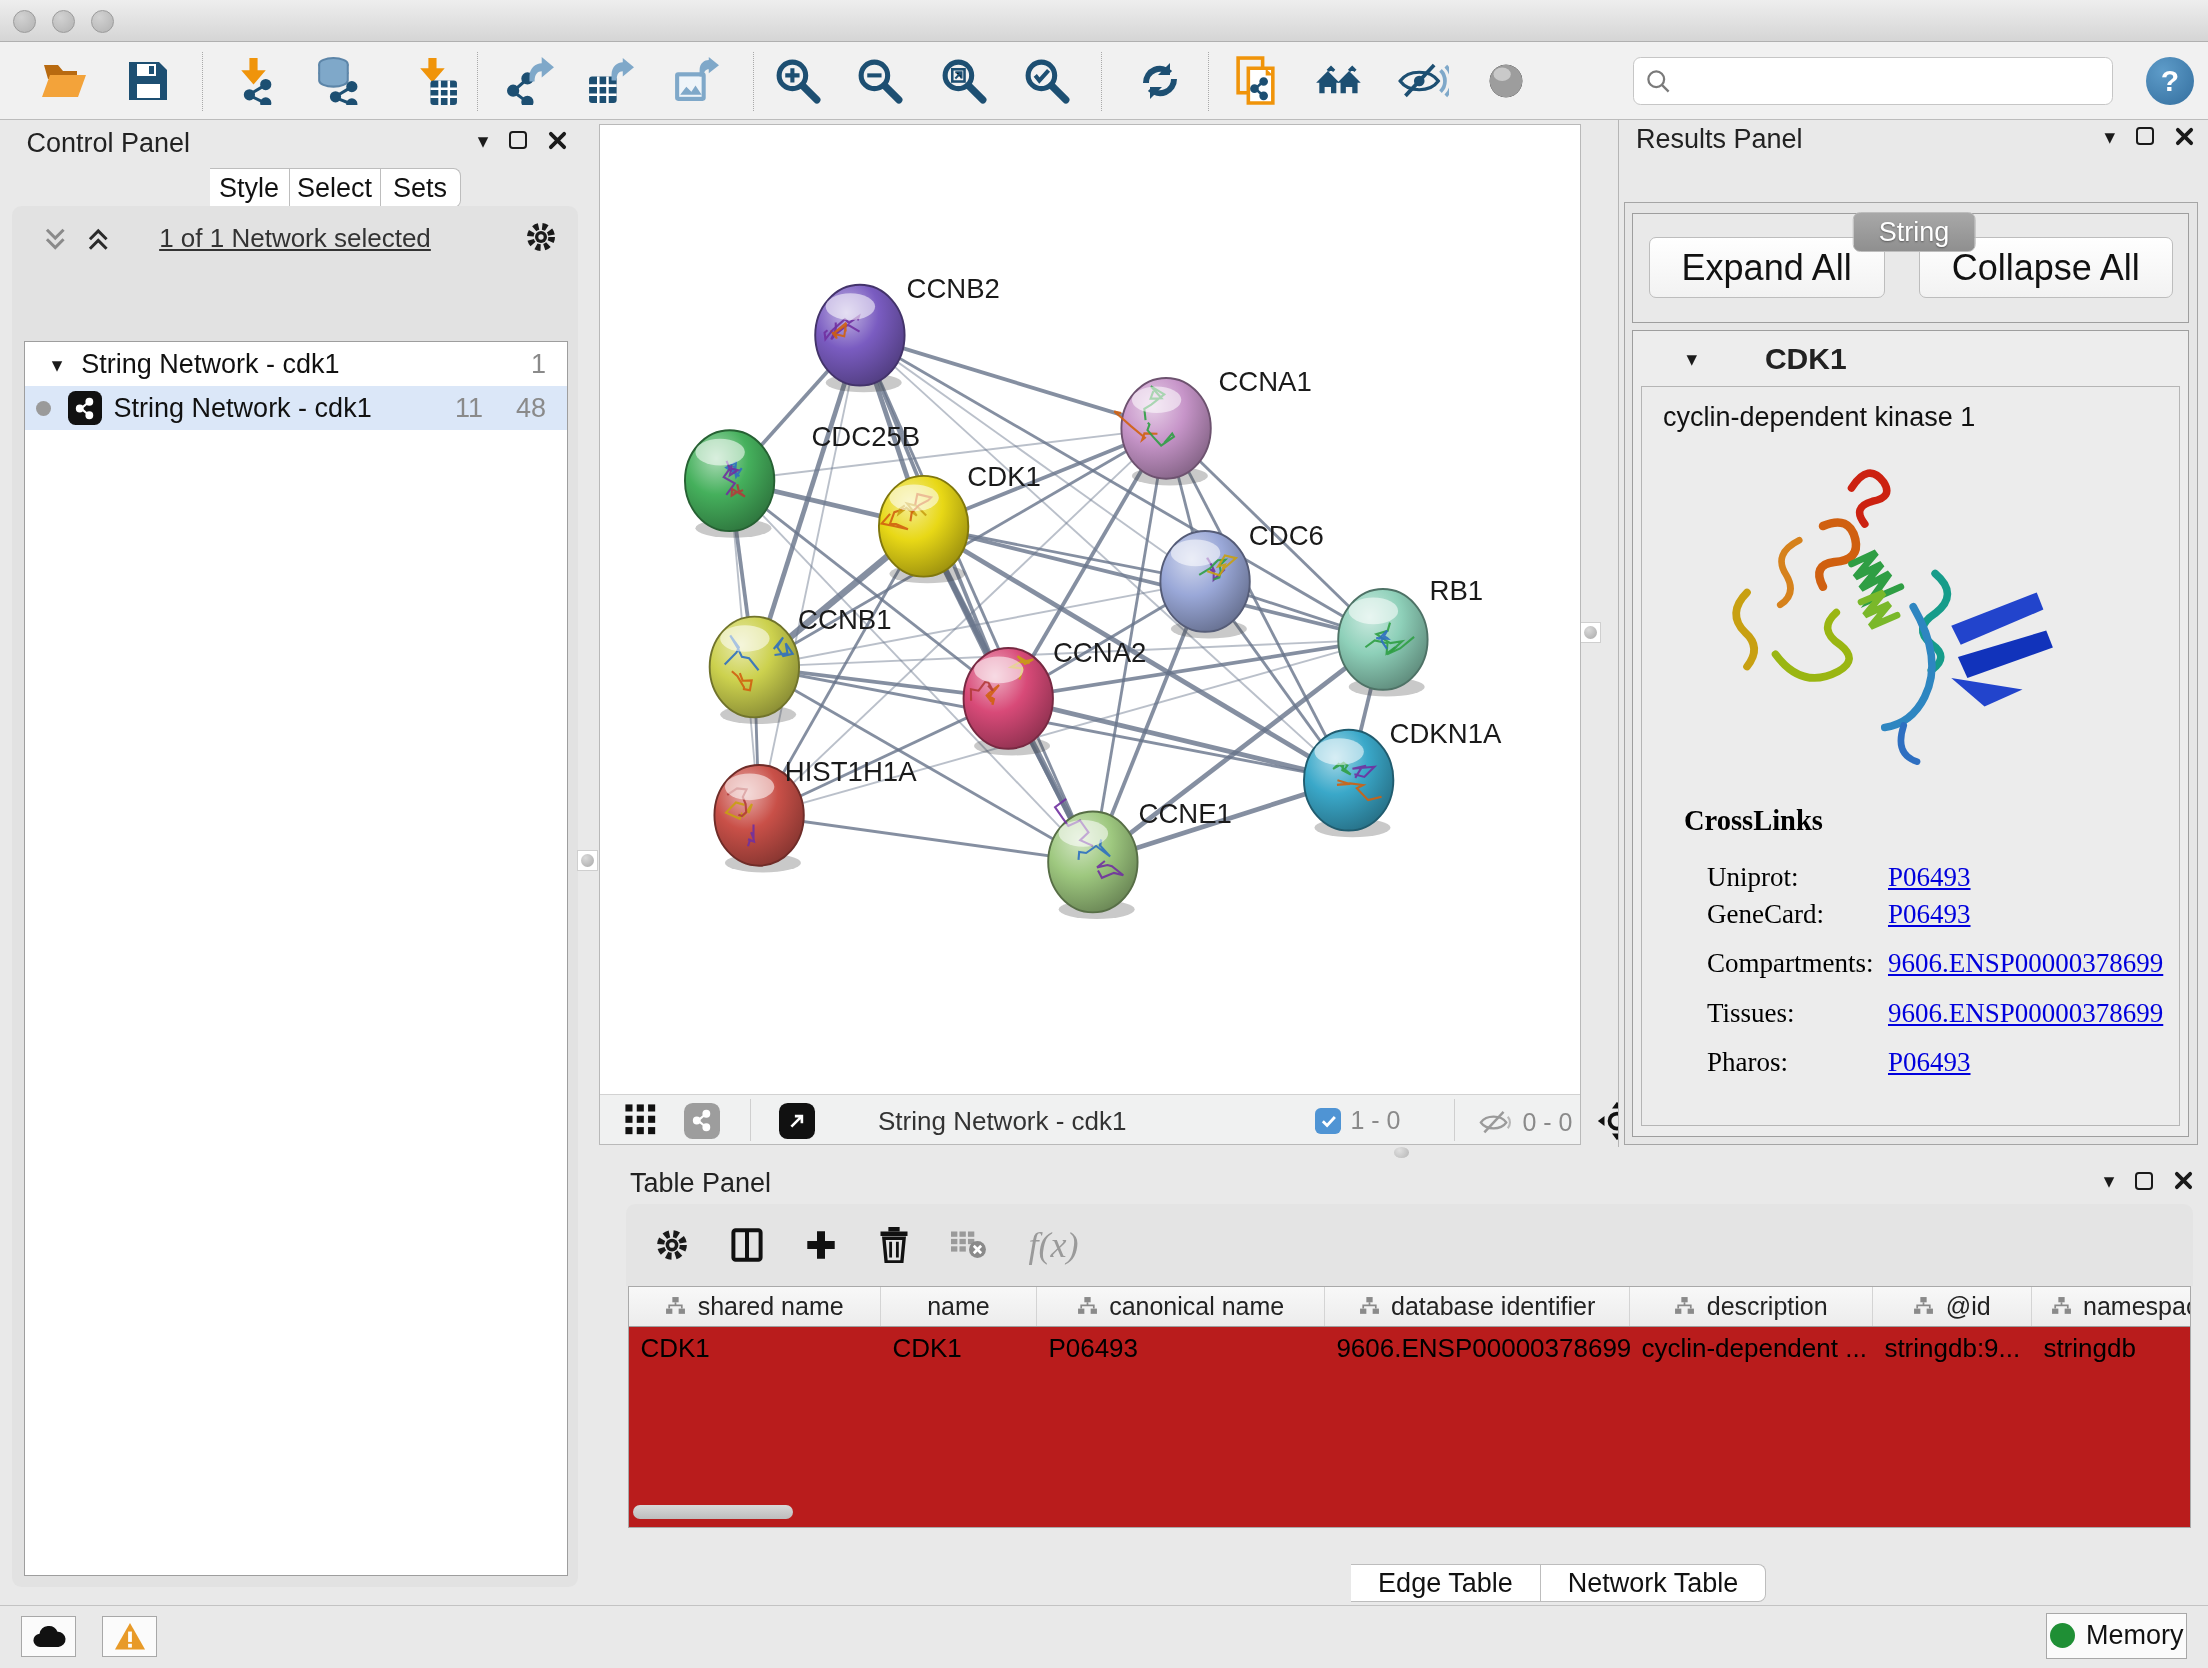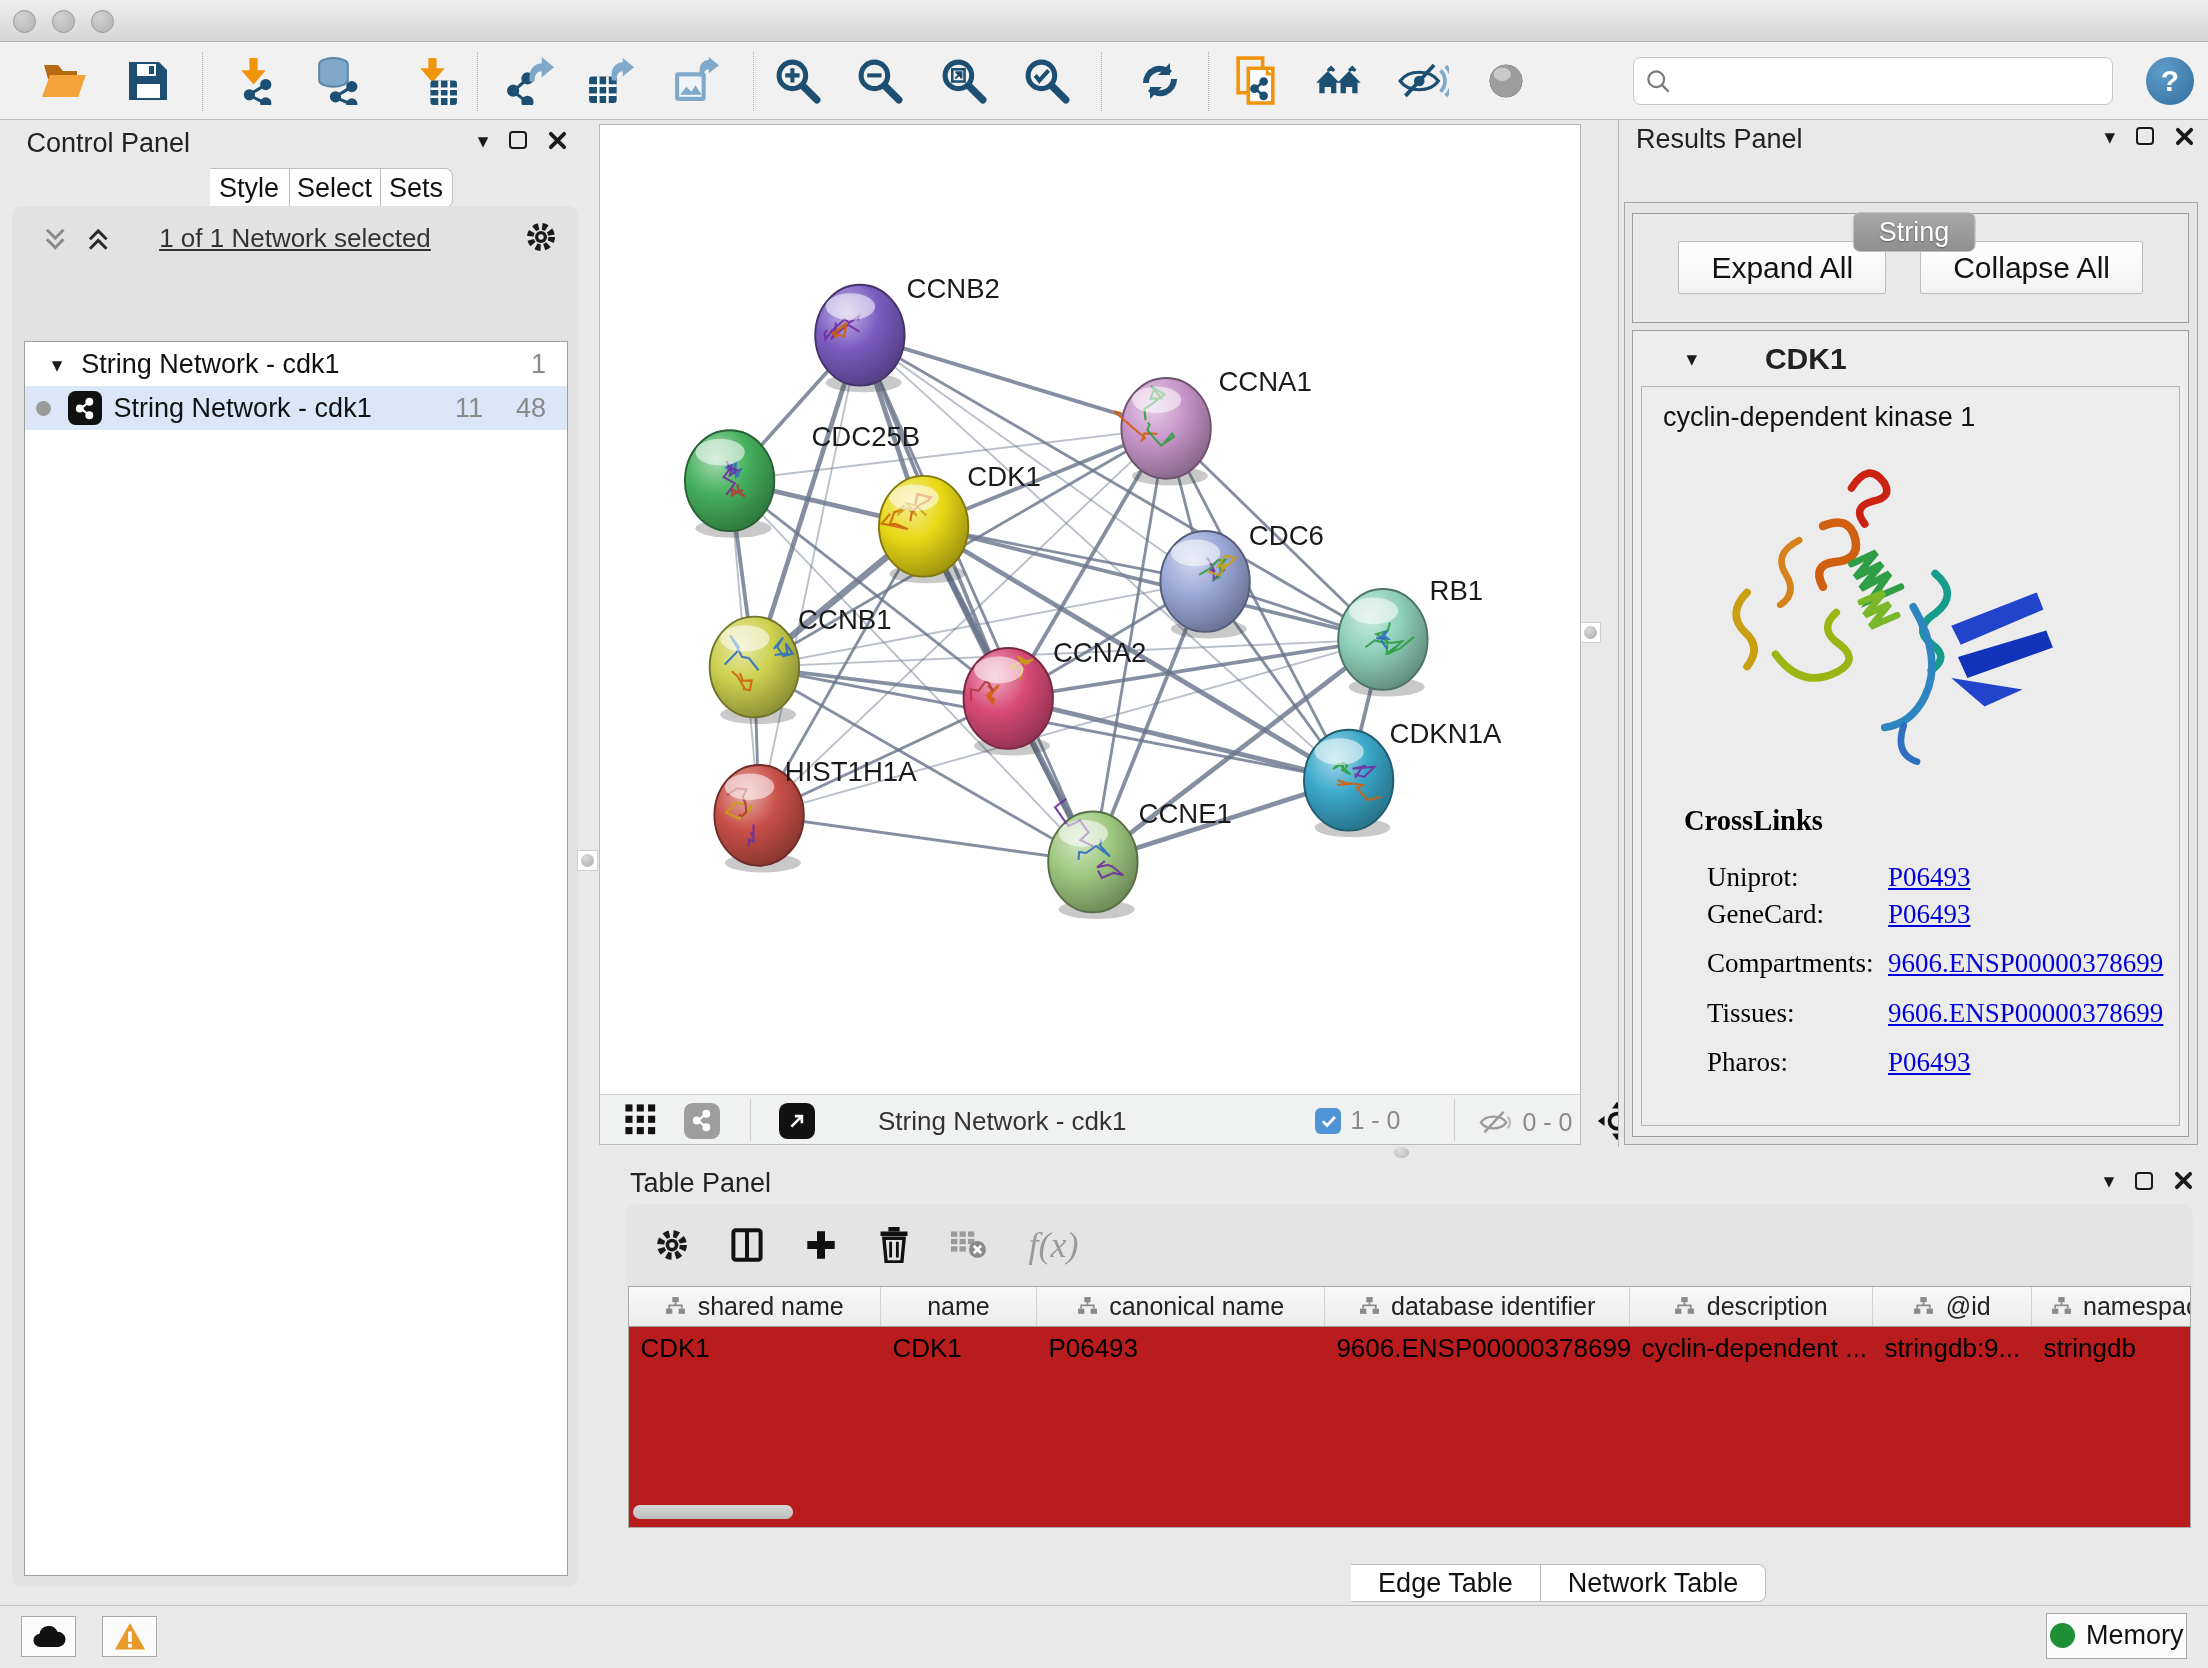--- a/index.html
+++ b/index.html
@@ -81,22 +81,22 @@
   
   .rp { position:absolute; left:1618px; top:120px; width:591px; height:1027px; border-left:1.9px solid #b5b5b5; background:#e9e9e9; }
   .rp-head { position:absolute; left:17px; top:3.8px; }
   .rp-ctl { position:absolute; right:15px; top:5.7px; }
   .rp-tab { position:absolute; left:50%; transform:translateX(-50%); top:44px; z-index:2; }
   .rp-tab .tab { border-radius:7.6px; padding:0 25px; border-left:1px solid #bdbdbd; }
   .rp-box { position:absolute; left:4.8px; top:82px; right:11.4px; bottom:1.9px; background:#e6e6e6;
             border:1px solid #a5a5a5; }
   .rp-btnrow { position:absolute; left:7.6px; top:9.5px; right:7.6px; height:110px; border:1px solid #9e9e9e;
                display:flex; align-items:center; justify-content:center; gap:34px; background:#e9e9e9; }
-  .btn { background:linear-gradient(#ffffff,#f2f2f2); border:1px solid #bdbdbd; border-radius:2px;
-         font-size:30px; color:#111; padding:8.6px 32px; }
+  .btn { background:linear-gradient(#ffffff,#f2f2f2); border:1px solid #bdbdbd; border-radius:7px;
+         font-size:36px; color:#111; padding:8.6px 32px; }
   .rp-content { position:absolute; left:7.6px; top:127px; right:7.6px; bottom:7.6px; border:1px solid #9e9e9e;
                 background:#ededed; }
   .rp-entry-head { position:absolute; left:0; right:0; top:0; height:55px; display:flex; align-items:center; }
   .rp-entry-head .caret { margin-left:53px; }
   .rp-entry-head .nm { font-size:30px; font-weight:bold; margin-left:68px; }
   .rp-entry-body { position:absolute; left:7.6px; right:7.6px; top:55px; bottom:9.5px; background:#ececec;
                    border:1px solid #b5b5b5; }
   .rp-desc { position:absolute; left:21px; top:15px; font-size:27px; color:#111; }
   .protein { position:absolute; left:67px; top:63px; }
   .xl-title { position:absolute; left:42px; top:418px; font-family:"Liberation Serif", serif; font-size:28.5px; font-weight:bold; color:#000; }
@@ -313,21 +313,21 @@
       <span class="caret">▾</span>
       <span class="sqbtn"></span>
       <svg width="19" height="19" viewBox="0 0 20 20">
           <path d="M3 3l14 14M17 3L3 17" stroke="#1a1a1a" stroke-width="4" stroke-linecap="round"></path>
         </svg>
     </div>
     <div class="tabs cp-tabs">
       <div class="tab sel" style="width:120px">Network</div>
       <div class="tab" style="width:80px">Style</div>
       <div class="tab" style="width:91px">Select</div>
-      <div class="tab" style="width:72px">Sets</div>
+      <div class="tab" style="width:80px">Sets</div>
     </div>
     <div class="cp-inner">
       <div class="cp-status">
         <svg class="chev" style="left:28.5px" width="28.5" height="28.5" viewBox="0 0 24 24">
             <path d="M5 4l7 7 7-7M5 12l7 7 7-7" fill="none" stroke="#8a8a8a" stroke-width="2.5"></path>
           </svg>
         <svg class="chev" style="left:72px" width="28.5" height="28.5" viewBox="0 0 24 24">
             <path d="M5 12l7-7 7 7M5 20l7-7 7 7" fill="none" stroke="#2a2a2a" stroke-width="2.5"></path>
           </svg>
         <div class="txt">1 of 1 Network selected</div>

